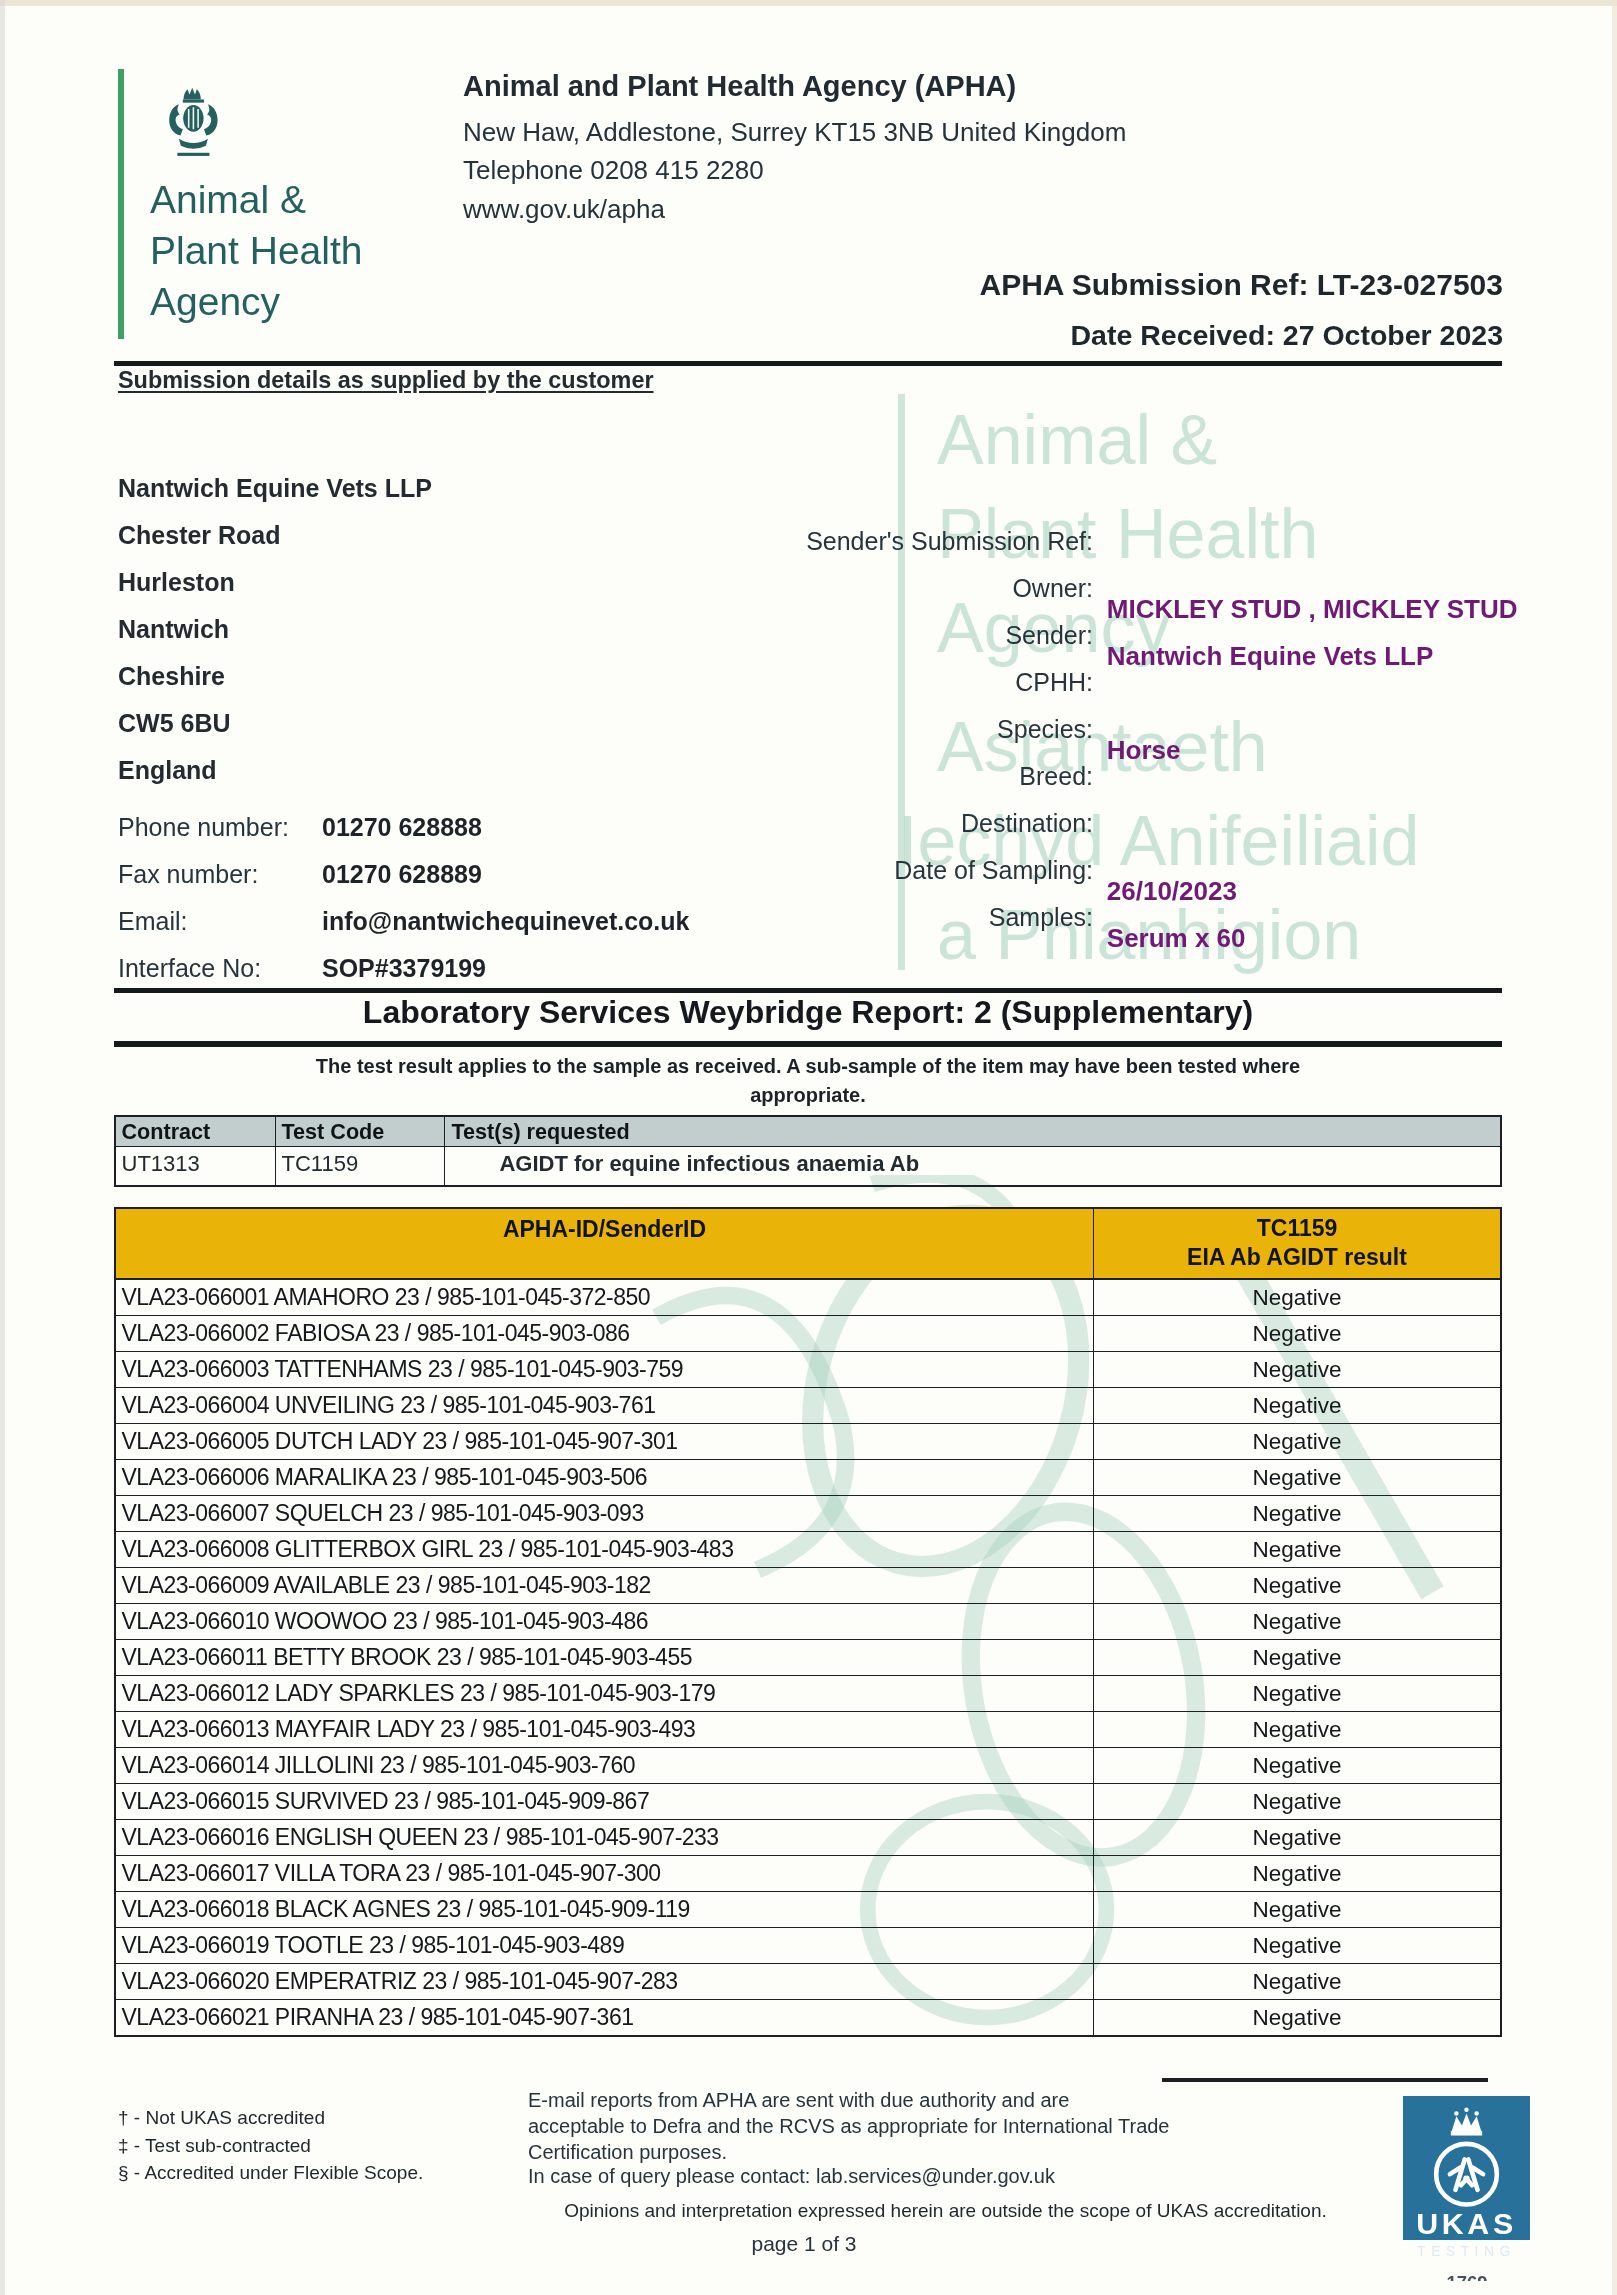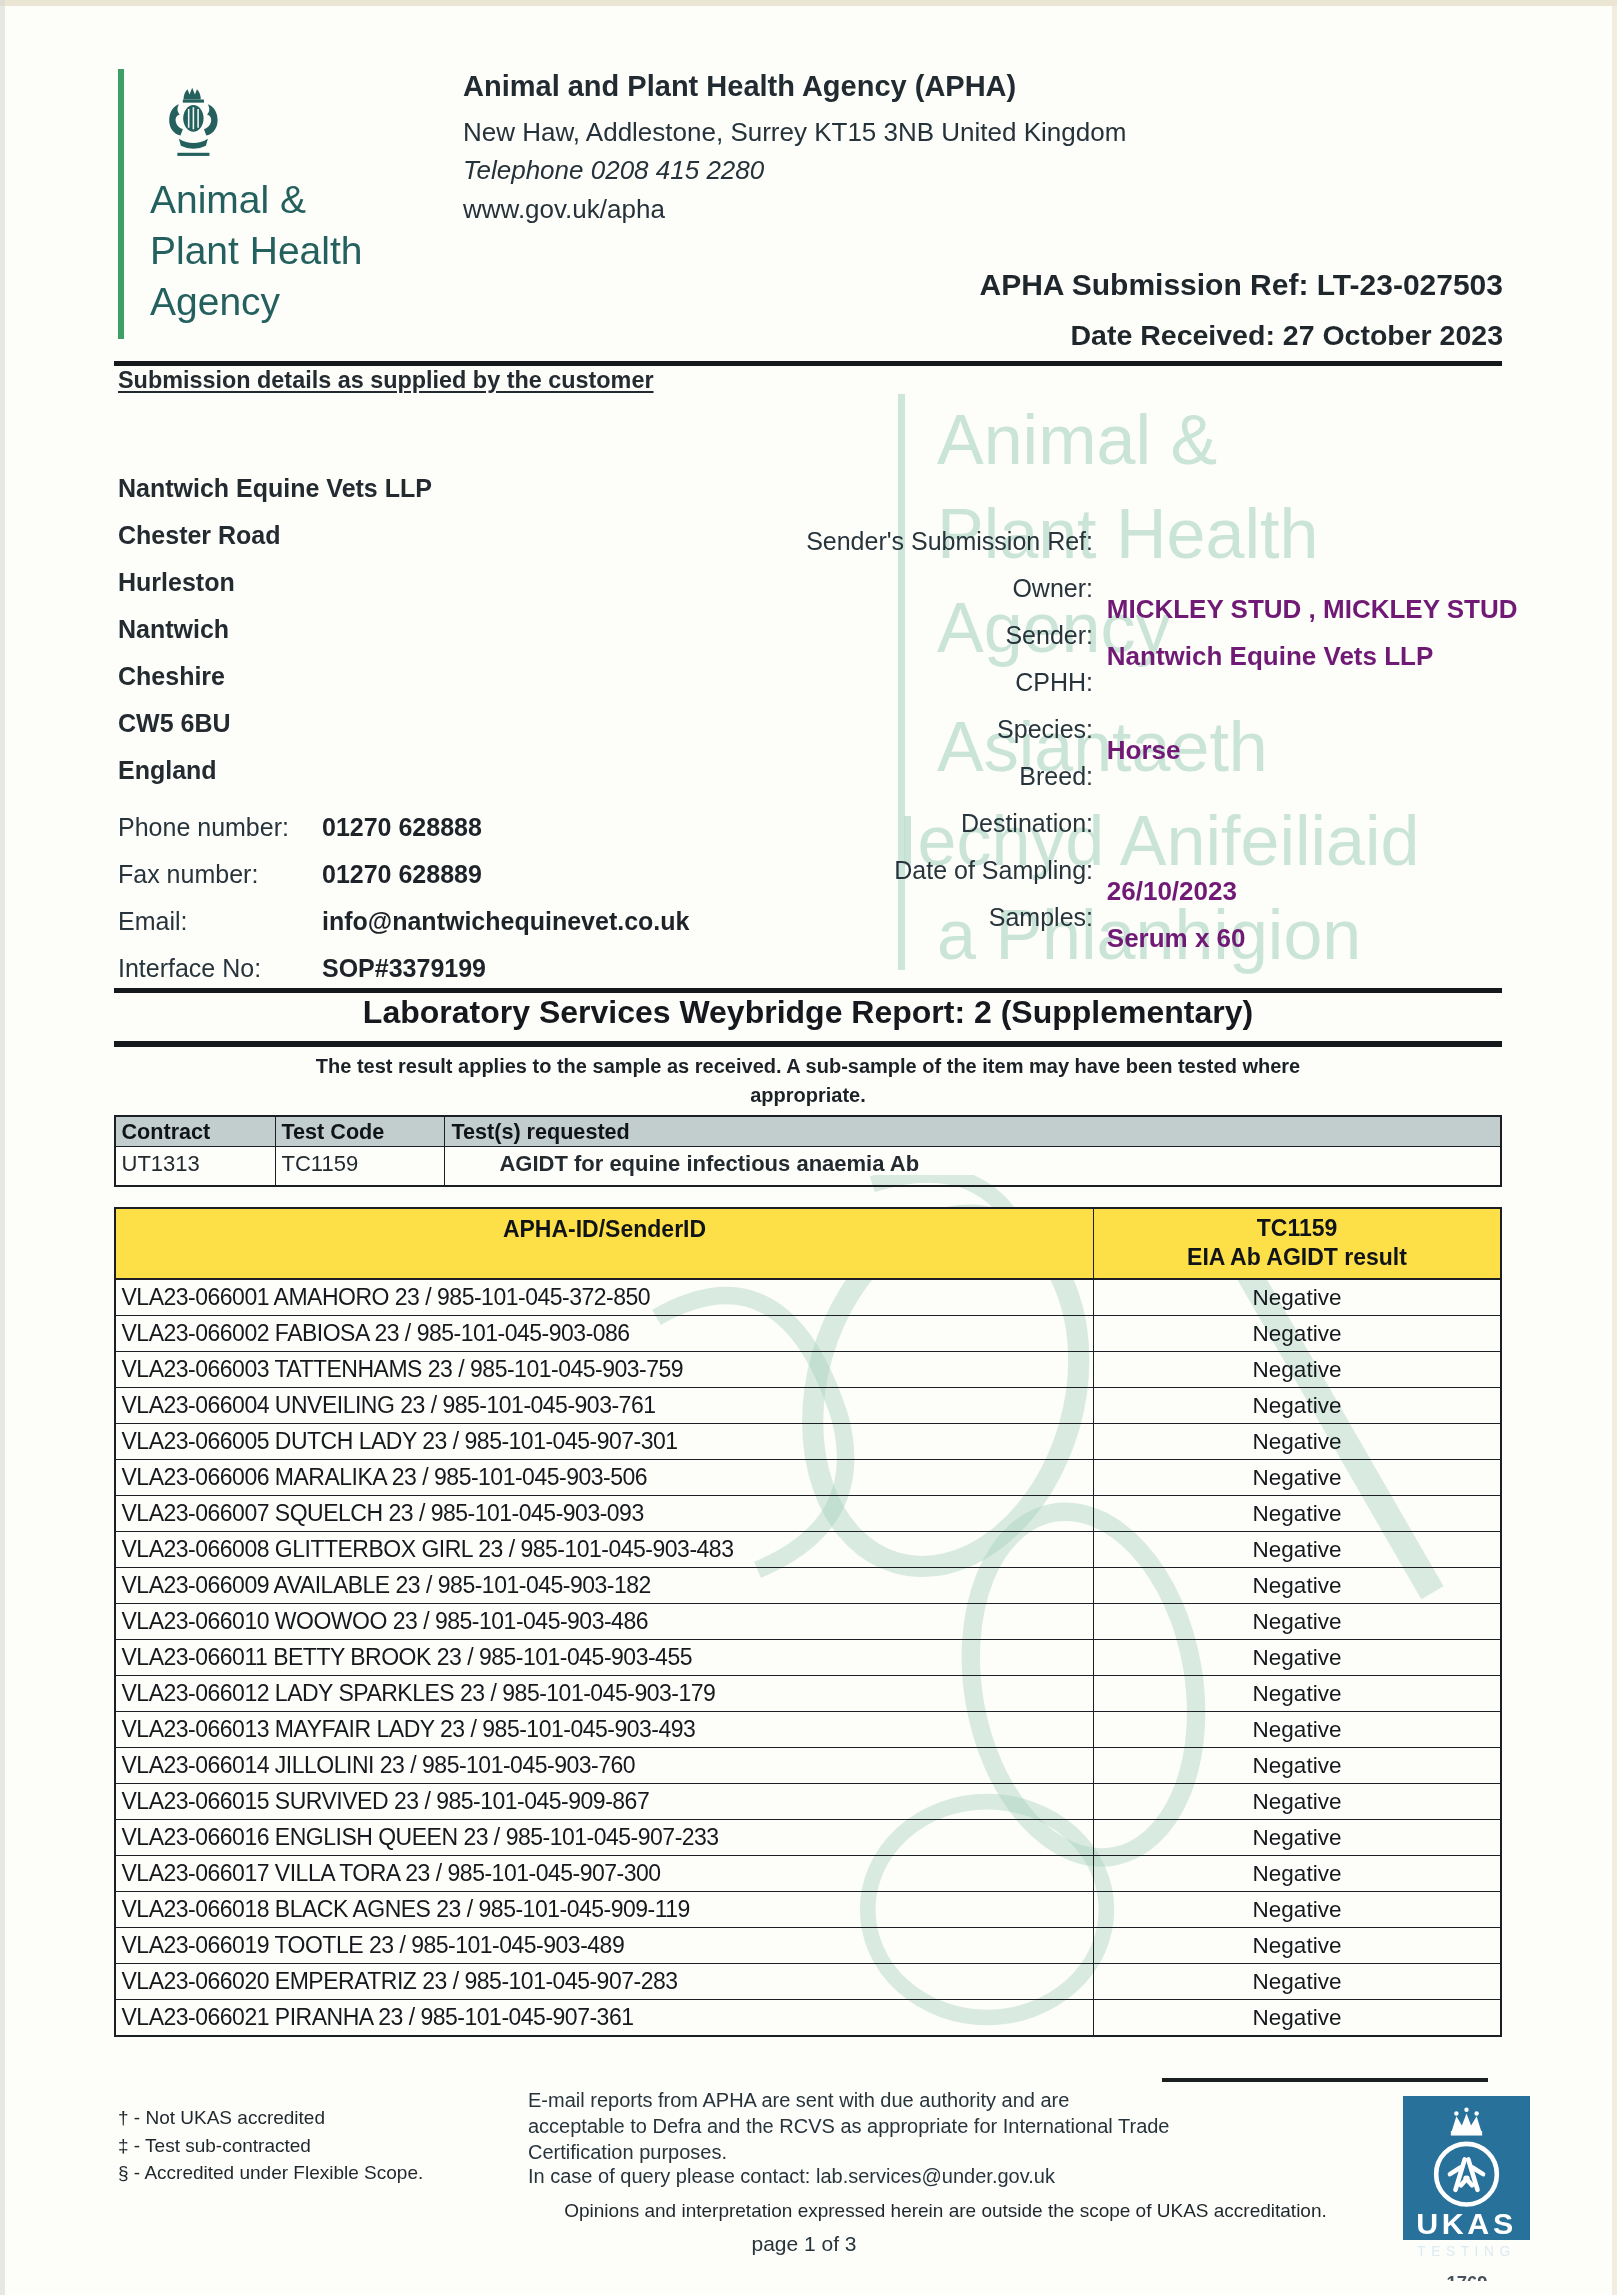--- a/index.html
+++ b/index.html
@@ -51,21 +51,21 @@
   .ttrow{display:flex;height:38px;font-size:22px;}
   .tc1{width:160px;border-right:1.8px solid #1c1f23;padding-left:5.5px;box-sizing:border-box;}
   .tc2{width:169px;border-right:1.8px solid #1c1f23;padding-left:5.5px;box-sizing:border-box;}
   .tc3{flex:1;padding-left:6.4px;}
   .ttrow .tcell{padding-top:3.7px;}
   .ttrow .tc3{font-weight:bold;margin-left:48px;}
 
   
   .rtable{left:114px;top:1207px;width:1388px;border:2.3px solid #1c1f23;
     border-bottom-width:2.8px;background:transparent;box-sizing:border-box;z-index:1;}
-  .rhead{display:flex;height:69px;background:#fde047;border-bottom:2.3px solid #1c1f23;
+  .rhead{display:flex;height:69px;background:#eab308;border-bottom:2.3px solid #1c1f23;
     font-weight:bold;font-size:23px;color:#101418;}
   .rh1{width:978px;border-right:1.8px solid #1c1f23;text-align:center;padding-top:7.3px;box-sizing:border-box;}
   .rh2{flex:1;display:flex;flex-direction:column;justify-content:space-between;
     padding:6.4px 0 7.3px;text-align:center;}
   .trow{display:flex;height:35px;line-height:35px;}
   .trow + .trow{border-top:1.8px solid #1c1f23;}
   .tid{width:978px;border-right:1.8px solid #1c1f23;padding-left:5.5px;box-sizing:border-box;
     font-size:23px;letter-spacing:-0.5px;white-space:nowrap;color:#15181c;}
   .tres{flex:1;text-align:center;font-size:22.5px;color:#15181c;}
 
@@ -127,21 +127,21 @@
     </g>
   </svg>
   <div class="abs logo-text">
     <div>Animal &amp;</div>
     <div>Plant Health</div>
     <div>Agency</div>
   </div>
 
   <div class="abs h-title">Animal and Plant Health Agency (APHA)</div>
   <div class="abs h-line" style="top:117px;">New Haw, Addlestone, Surrey KT15 3NB United Kingdom</div>
-  <div class="abs h-line" style="top:155px;font-style:italic;">Telephone 0208 415 2280</div>
+  <div class="abs h-line" style="top:155px;">Telephone 0208 415 2280</div>
   <div class="abs h-line" style="top:194px;">www.gov.uk/apha</div>
 
   <div class="abs ref-line" style="top:268px;font-size:30px;">APHA Submission Ref: LT-23-027503</div>
   <div class="abs ref-line" style="top:319px;font-size:28.5px;">Date Received: 27 October 2023</div>
   <div class="abs rule" style="top:361px;height:4.6px;"></div>
 
   <div class="abs section-title">Submission details as supplied by the customer</div>
 
   <div class="abs addr">
     <div>Nantwich Equine Vets LLP</div>

